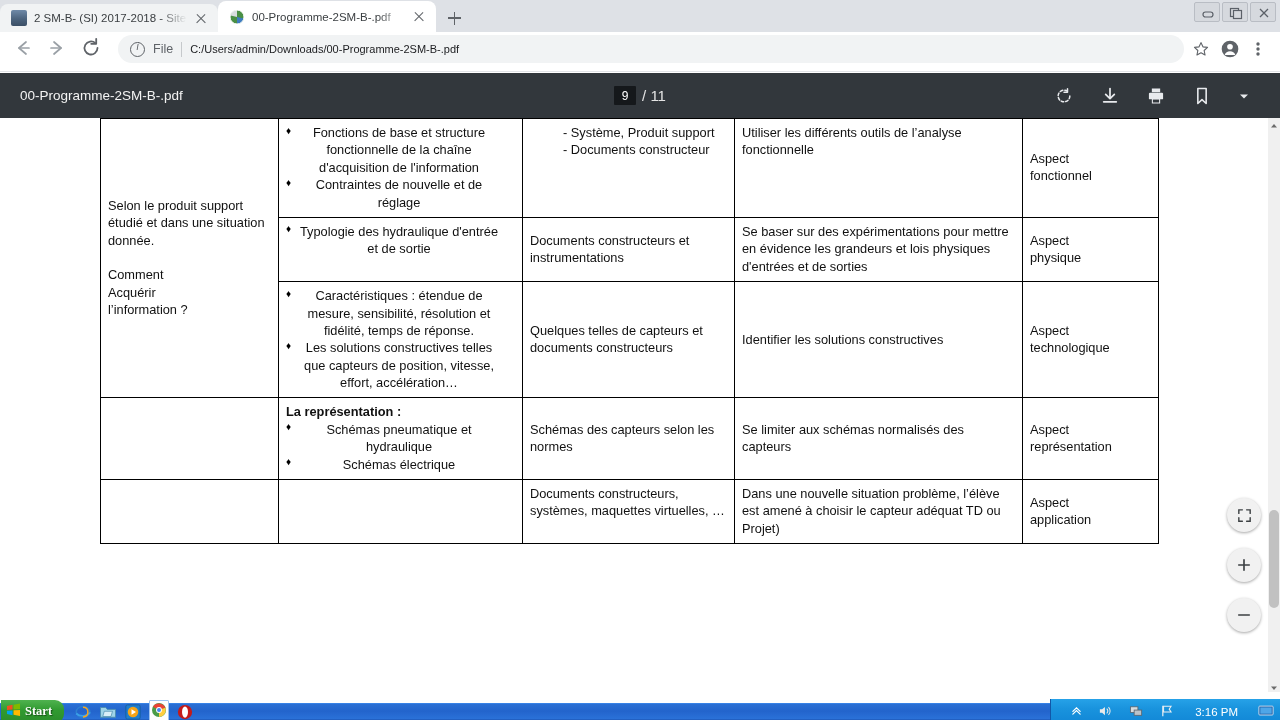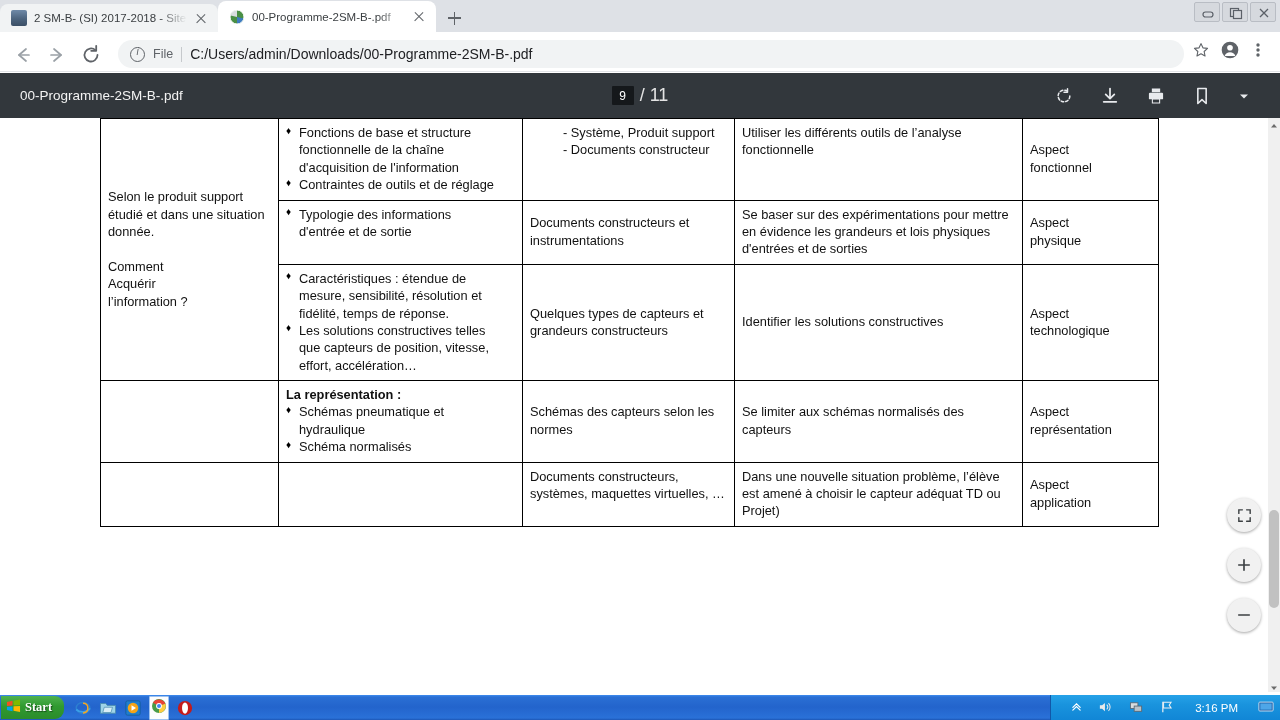--- a/index.html
+++ b/index.html
@@ -44,50 +44,50 @@
   }
   .newtab::before { left:8px; top:13.3px; width:13px; height:1.6px; }
   .newtab::after  { left:13.7px; top:7.5px; width:1.6px; height:13px; }
 
   .wincontrols { position:absolute; right:4px; top:2px; display:flex; gap:2px; }
   .wc { width:26px; height:20px; border:1px solid #b9bdc4; background:#d6d9de;
         border-radius:2px; position:relative; }
 
   .chrome-toolbar {
     position:absolute; left:0; top:32px; width:1280px; height:40px;
-    background:#ffffff; display:flex; align-items:flex-start; padding:8px 8px;
+    background:#ffffff; display:flex; align-items:flex-end; padding:8px 8px;
     border-bottom:1px solid #e2e4e7;
   }
   .navbtn { width:30px; height:30px; position:relative; flex:0 0 30px; margin-right:4px;}
   .omnibox {
     flex:1 1 auto; height:28px; background:#f1f3f4; border-radius:14px;
     display:flex; align-items:center; padding:0 12px; gap:8px; margin:0 8px;
     font-size:12.5px; color:#202124;
   }
   .omni-info { width:15px; height:15px; border:1.3px solid #5f6368; border-radius:50%;
                position:relative; flex:0 0 15px;}
   .omni-info::after{ content:"i"; position:absolute; left:0; right:0; text-align:center;
                      top:-1.5px; font-size:10px; color:#5f6368; font-style:italic; }
   .omni-scheme { color:#5f6368; font-size:12.5px; }
   .omni-sep { width:1px; height:15px; background:#c6c9cc; }
-  .omni-url { color:#202124; font-size:14px; white-space:nowrap; }
+  .omni-url { color:#202124; font-size:11px; white-space:nowrap; }
   .toolbar-right { display:flex; align-items:center; gap:10px; padding-right:6px;}
 
   
   .pdf-toolbar {
     position:absolute; left:0; top:73px; width:1280px; height:45px;
     background:#32373c; color:#f1f1f1; display:flex; align-items:center;
   }
   .pdf-name { font-size:13.5px; color:#f3f3f3; margin-left:20px; white-space:nowrap;}
   .pdf-pager { position:absolute; left:0; right:0; display:flex; justify-content:center;
                align-items:center; gap:6px; font-size:12.5px; pointer-events:none;}
   .pdf-pagebox { background:#15181b; color:#fff; width:22px; height:19px;
                  display:flex; align-items:center; justify-content:center;
                  font-size:12px; border-radius:1px; pointer-events:auto;}
-  .pdf-pagetotal { color:#e4e4e4; font-size:18px; }
+  .pdf-pagetotal { color:#e4e4e4; font-size:15px; }
   .pdf-actions { margin-left:auto; display:flex; align-items:center; gap:26px; padding-right:30px;}
   .pdf-ico { width:20px; height:20px; display:block; }
 
   .pdf-canvas {
     position:absolute; left:0; top:118px; width:1268px; height:574px;
     background:#ffffff; overflow:hidden;
   }
   .page-sheet { position:absolute; left:72px; top:0; width:1120px; height:574px; background:#fff; }
 
   
@@ -110,30 +110,30 @@
   }
   .doc-table td { border:1px solid #000; vertical-align:top; padding:5px 7px 6px 7px; }
   .doc-table td.ctr { text-align:left; vertical-align:middle; }
   .doc-table td.mid { vertical-align:middle;margin-left:24px; }
   .col-a { width:178px; }
   .col-b { width:244px; }
   .col-c { width:212px; }
   .col-d { width:288px; }
   .col-e { width:136px; }
   .bullet-list { list-style:none; }
-  .bullet-list li { position:relative; padding-left:13px; margin:0 16px 0 0;}
+  .bullet-list li { position:relative; padding-left:13px; margin:0 16px 0 0;text-align:center;}
   .bullet-list li::before{
     content:"\2666"; position:absolute; left:0; top:-0.5px; font-size:10px; color:#000;
   }
   .bold-head { font-weight:bold; }
   .cell-p { margin:0; }
 
   
   .taskbar {
-    position:absolute; left:0; bottom:0; width:1280px; height:25px;
+    position:absolute; left:0; bottom:0; width:1280px; height:17px;
     background:linear-gradient(180deg,#3f8df0 0%,#2a6fd4 8%,#2364cc 48%,#2a71d8 92%,#1d56b5 100%);
     display:flex; align-items:center;
   }
   .startbtn {
     height:23px; margin-left:1px; padding:0 12px 0 5px;
     background:linear-gradient(180deg,#4fb24f 0%,#309a30 45%,#2b8c2b 100%);
     border-radius:0 9px 9px 0; display:flex; align-items:center; gap:4px;
     color:#fff; font-weight:bold; font-size:12.5px;
     font-family:"Liberation Serif", serif; text-shadow:1px 1px 1px #19531a;
   }
@@ -310,40 +310,40 @@
             <td class="ctr" rowspan="3">
               <div style="white-space:pre-line;">Selon le produit support étudié et dans une situation donnée.
 
 Comment
 Acquérir
 l’information ?</div>
             </td>
             <td>
               <ul class="bullet-list">
                 <li>Fonctions de base et structure fonctionnelle de la chaîne d'acquisition de l'information</li>
-                <li>Contraintes de outils et de réglage</li>
+                <li>Contraintes de nouvelle et de réglage</li>
               </ul>
             </td>
             <td>
               <div class="cell-p" style="white-space:pre-line;margin-left:33px;">- Système, Produit support
 - Documents constructeur</div>
             </td>
             <td>
               <div class="cell-p">Utiliser les différents outils de l’analyse fonctionnelle</div>
             </td>
             <td class="ctr">
               <div style="white-space:pre-line;">Aspect
 fonctionnel</div>
             </td>
           </tr>
 
           <tr>
             <td>
               <ul class="bullet-list">
-                <li>Typologie des informations d'entrée et de sortie</li>
+                <li>Typologie des hydraulique d'entrée et de sortie</li>
               </ul>
             </td>
             <td class="mid">
               <div class="cell-p">Documents constructeurs et instrumentations</div>
             </td>
             <td>
               <div class="cell-p">Se baser sur des expérimentations pour mettre en évidence les grandeurs et lois physiques d'entrées et de sorties</div>
             </td>
             <td class="ctr">
               <div style="white-space:pre-line;">Aspect
@@ -352,38 +352,38 @@
           </tr>
 
           <tr>
             <td>
               <ul class="bullet-list">
                 <li>Caractéristiques : étendue de mesure, sensibilité, résolution et fidélité, temps de réponse.</li>
                 <li>Les solutions constructives telles que capteurs de position, vitesse, effort, accélération…</li>
               </ul>
             </td>
             <td class="mid">
-              <div class="cell-p">Quelques types de capteurs et grandeurs constructeurs</div>
+              <div class="cell-p">Quelques telles de capteurs et documents constructeurs</div>
             </td>
             <td class="mid">
               <div class="cell-p">Identifier  les solutions constructives</div>
             </td>
             <td class="ctr">
               <div style="white-space:pre-line;">Aspect
 technologique</div>
             </td>
           </tr>
 
           <tr>
             <td></td>
             <td>
               <div class="bold-head">La représentation :</div>
               <ul class="bullet-list">
                 <li>Schémas pneumatique et hydraulique</li>
-                <li>Schéma normalisés</li>
+                <li>Schémas électrique</li>
               </ul>
             </td>
             <td class="mid">
               <div class="cell-p">Schémas des capteurs selon les normes</div>
             </td>
             <td class="mid">
               <div class="cell-p">Se limiter aux schémas normalisés des capteurs</div>
             </td>
             <td class="ctr">
               <div style="white-space:pre-line;">Aspect

